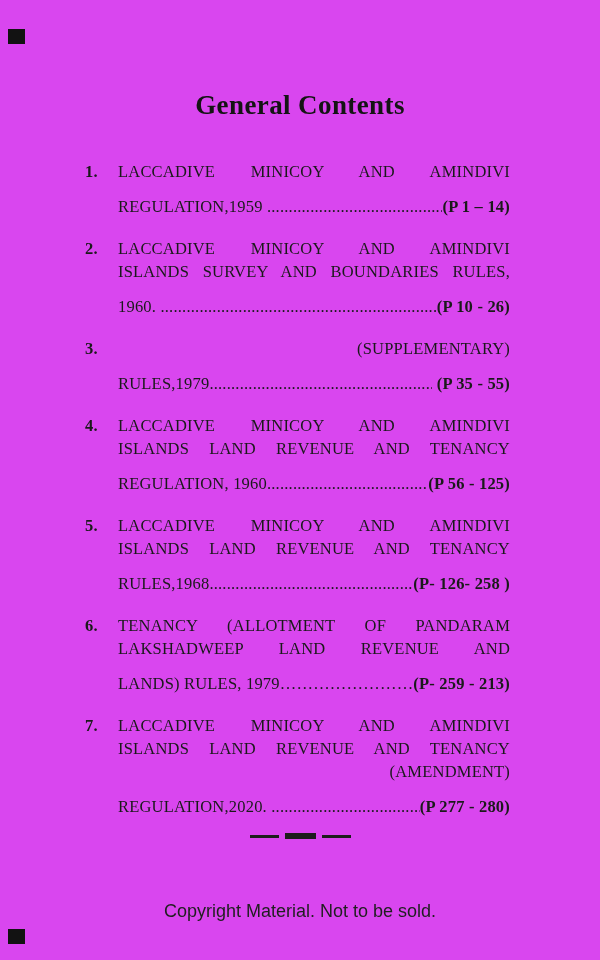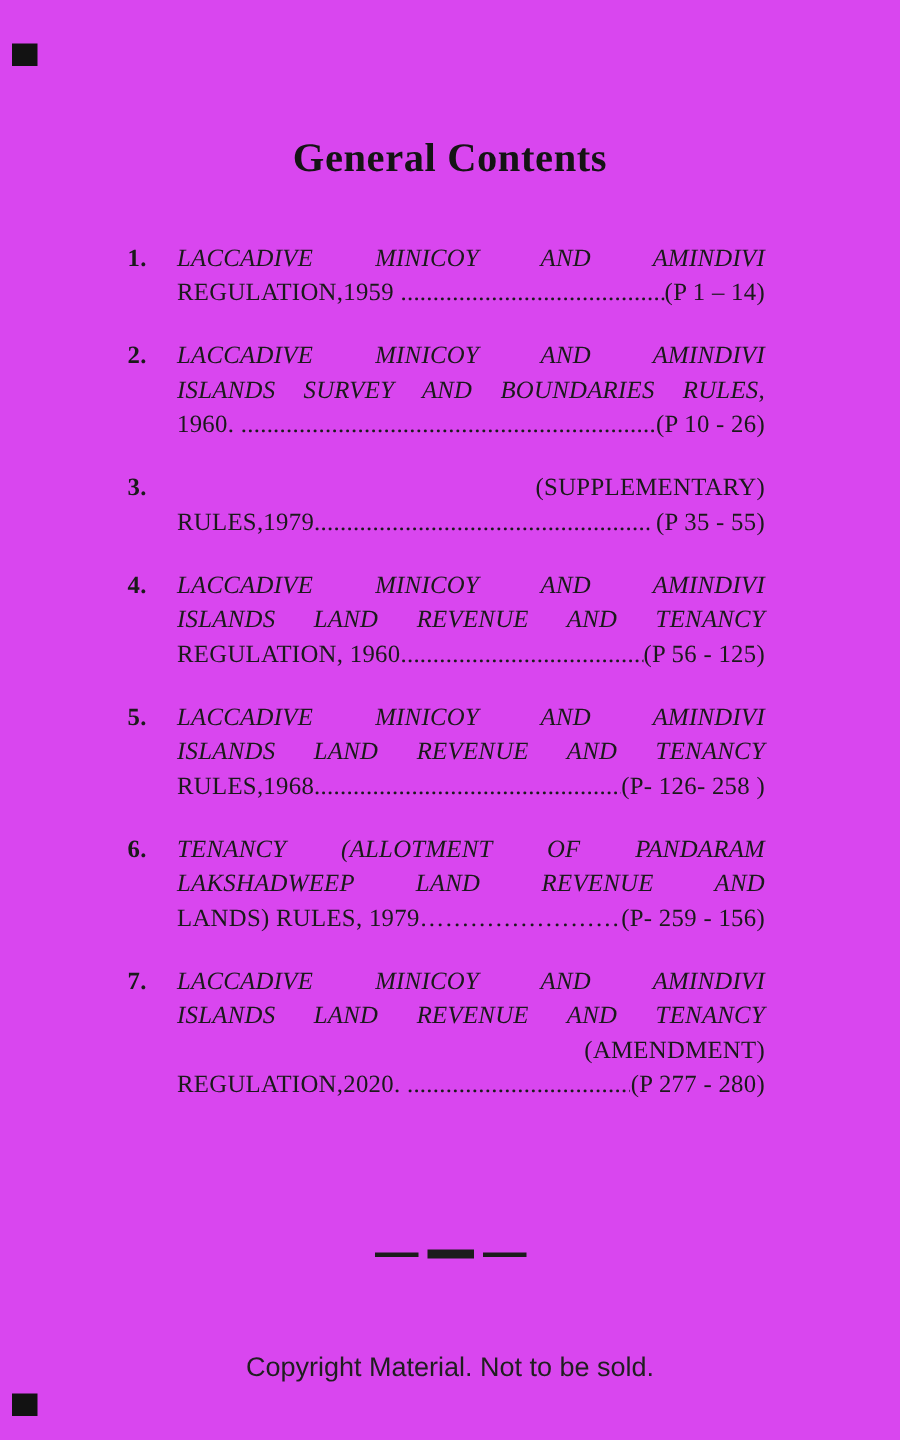--- a/index.html
+++ b/index.html
@@ -18,26 +18,26 @@
   }
 
   .toc {
     position:absolute; top:160px; left:85px; width:425px;
     margin:0; padding:0; list-style:none;
     font-size:16.5px; line-height:23px; letter-spacing:.2px;
   }
   .toc-item { display:flex; margin-bottom:19px; }
   .num { flex:none; width:33px; font-weight:bold; }
   .body { flex:1; min-width:0; }
-  .line.fill { text-align:justify; text-align-last:justify; text-justify:inter-word;font-style:italic; }
+  .line.fill { text-align:justify; text-align-last:justify; text-justify:inter-word; }
   .line.plain { text-align:right; }
-  .line.leader { display:flex; }
+  .line.leader { display:flex;margin-top:12px; }
   .tail { white-space:pre; flex:none; }
   .dots { flex:1; min-width:0; overflow:hidden; white-space:nowrap; }
-  .pages { flex:none; white-space:pre; font-weight:normal; }
+  .pages { flex:none; white-space:pre; font-weight:bold; }
 
   .divider {
     position:absolute; top:833px; left:0; right:0;
     display:flex; justify-content:center; align-items:center; gap:6px;
   }
   .divider .bar { background:#1c1c1c; }
   .bar-thin  { width:29px; height:3px; }
   .bar-thick { width:31px; height:6px; }
 
   .footer {
@@ -122,21 +122,21 @@
     </li>
 
     <li class="toc-item">
       <span class="num">6.</span>
       <div class="body">
         <div class="line fill">TENANCY (ALLOTMENT OF PANDARAM</div>
         <div class="line fill">LAKSHADWEEP LAND REVENUE AND</div>
         <div class="line leader">
           <span class="tail">LANDS) RULES, 1979</span>
           <span class="dots">………………………………………………………</span>
-          <span class="pages">(P- 259 - 156)</span>
+          <span class="pages">(P- 259 - 213)</span>
         </div>
       </div>
     </li>
 
     <li class="toc-item">
       <span class="num">7.</span>
       <div class="body">
         <div class="line fill">LACCADIVE MINICOY AND AMINDIVI</div>
         <div class="line fill">ISLANDS LAND REVENUE AND TENANCY</div>
         <div class="line plain">(AMENDMENT)</div>

